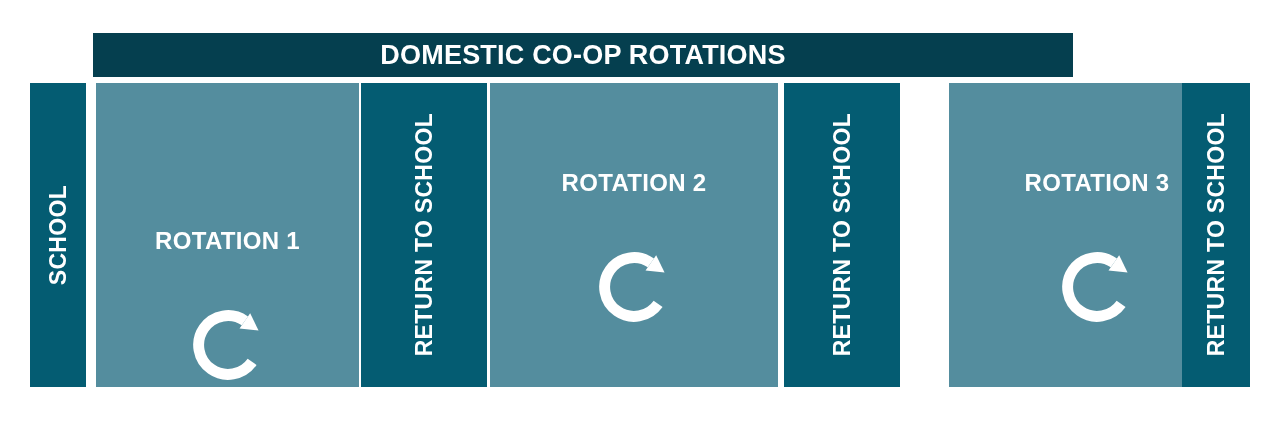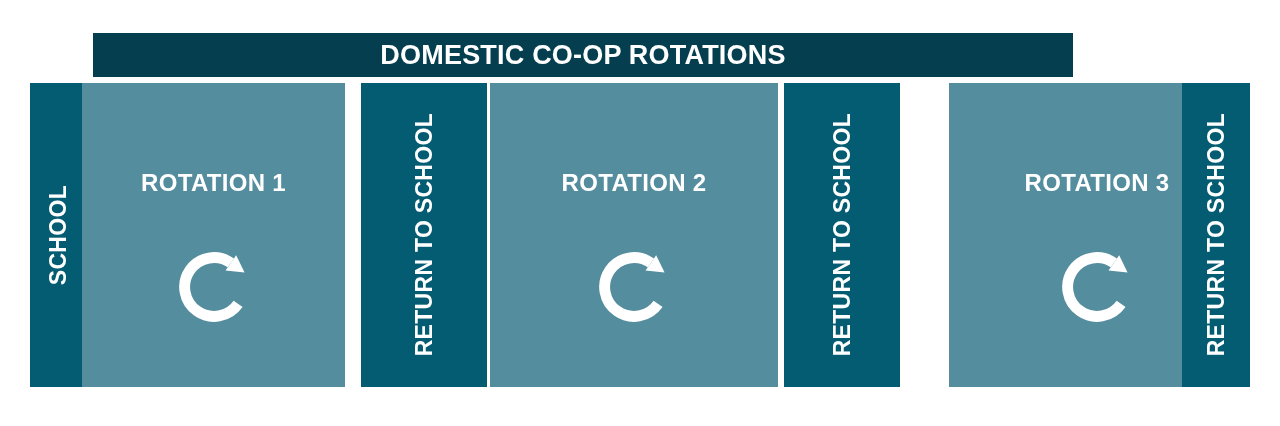--- a/index.html
+++ b/index.html
@@ -69,21 +69,21 @@
     white-space: nowrap;
   }
   .rot-icon {
     margin-top: 48px;
     width: 84px; height: 84px;
     display: block;
   }
 
   
   .seg-school { left: 30px;   width: 56px;  }
-  .seg-r1     { left: 82px;   width: 263px; }
+  .seg-r1     { left: 96px;   width: 263px; justify-content: flex-end; }
   .seg-rts1   { left: 361px;  width: 126px; }
   .seg-r2     { left: 490px;  width: 288px; }
   .seg-rts2   { left: 784px;  width: 116px; }
   .seg-r3     { left: 949px;  width: 296px; }
   .seg-rts3   { left: 1182px; width: 68px;  }
 </style>
 </head>
 <body>
 
 <div class="diagram">

